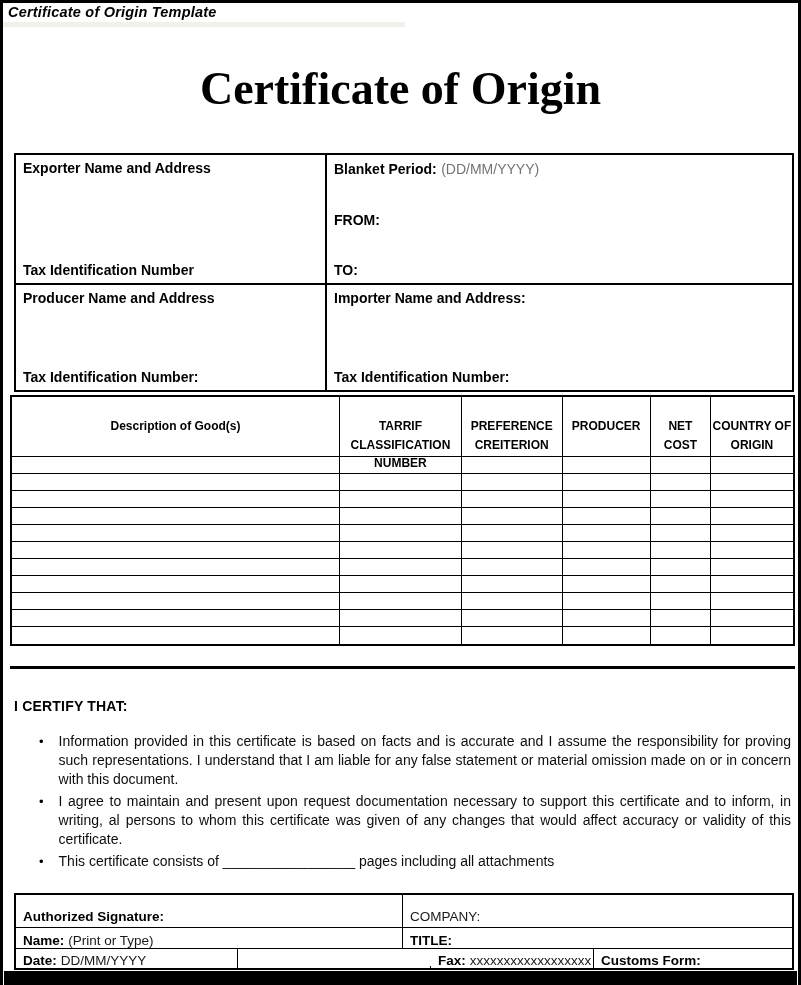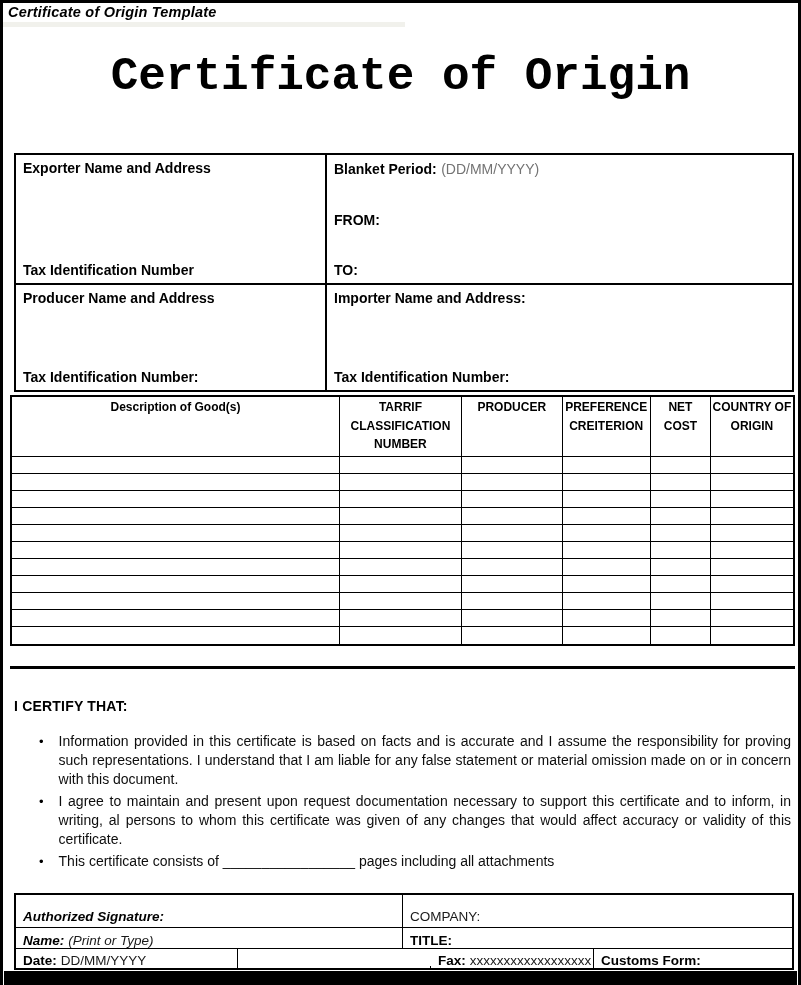--- a/index.html
+++ b/index.html
@@ -20,23 +20,23 @@
     position:absolute;left:5px;top:1px;
     font-size:14.5px;font-weight:bold;font-style:italic;
     letter-spacing:.2px;
   }
   .header-smudge{
     position:absolute;left:0;top:19px;width:402px;height:5px;
     background:#f1f1ec;
   }
   
   .doc-title{
-    position:absolute;left:0;right:0;top:45px;margin:4px;
+    position:absolute;left:0;right:0;top:45px;margin:16px;
     text-align:center;
-    font-family:Liberation Mono, monospace;
+    font-family:Liberation Serif, serif;
     font-weight:bold;font-size:46px;line-height:1.1;
   }
   .lbl{font-weight:bold;font-size:14px;}
   .reg{font-weight:normal;font-size:14px;color:#737373;}
 
   
   .tableA{
     position:absolute;left:11px;top:150px;width:780px;
     box-sizing:border-box;border:2px solid #000;
   }
@@ -49,21 +49,21 @@
 
   
   .goods{
     position:absolute;left:7px;top:392px;width:785px;
     box-sizing:border-box;border:2px solid #000;
   }
   .grow{display:grid;grid-template-columns:42% 15.6% 12.9% 11.3% 7.7% 10.5%;}
   .gcell{box-sizing:border-box;border-right:1.5px solid #000;}
   .gcell:last-child{border-right:none;}
   .ghead .gcell{
-    height:60px;padding-top:1px;
+    height:60px;padding-top:20px;
     font-weight:bold;font-size:12px;line-height:1.55;text-align:center;
     border-bottom:1.5px solid #000;
   }
   .gbody .grow .gcell{height:17px;border-bottom:1.5px solid #000;}
   .gbody .grow:last-child .gcell{border-bottom:none;}
   .goods-underline{
     position:absolute;left:7px;top:663px;width:785px;height:2.5px;background:#000;
   }
 
   
@@ -86,21 +86,21 @@
   .tableC{
     position:absolute;left:11px;top:890px;width:780px;
     box-sizing:border-box;border:2px solid #000;
   }
   .tc-row{display:flex;box-sizing:border-box;}
   .tc-row.t1{height:33px;border-bottom:1.5px solid #000;}
   .tc-row.t2{height:21px;border-bottom:1.5px solid #000;}
   .tc-row.t3{height:19px;}
   .tc-cell{box-sizing:border-box;padding:0 7px;display:flex;align-items:flex-end;gap:4px;white-space:nowrap;overflow:hidden;}
   .t1 .tc-cell{align-items:flex-end;padding-bottom:3px;}
-  .tc-cell.half-l{width:387px;border-right:1.5px solid #000;font-style:italic;}
+  .tc-cell.half-l{width:387px;border-right:1.5px solid #000;}
   .tc-cell.half-r{flex:1;}
   .t3 .c1{width:222px;border-right:1.5px solid #000;}
   .t3 .c2{width:193px;border-right:1.5px solid #000;margin-top:17px;}
   .t3 .c3{width:163px;border-right:1.5px solid #000;}
   .t3 .c4{flex:1;}
   .lbl-sm{font-weight:bold;font-size:13.5px;}
   .reg-sm{font-weight:normal;font-size:13.5px;color:#1a1a1a;}
 
   .bottom-bar{
     position:absolute;left:1px;top:968px;width:793px;height:14px;background:#000;
@@ -140,22 +140,22 @@
         <div class="lbl">Importer Name and Address:</div>
         <div class="lbl">Tax Identification Number:</div>
       </div>
     </div>
   </div>
 
   <div class="goods">
     <div class="grow ghead" id="goods-header">
         <div class="gcell">Description of Good(s)</div>
         <div class="gcell">TARRIF CLASSIFICATION NUMBER</div>
+        <div class="gcell">PREFERENCE CREITERION</div>
         <div class="gcell">PRODUCER</div>
-        <div class="gcell">PREFERENCE CREITERION</div>
         <div class="gcell">NET COST</div>
         <div class="gcell">COUNTRY OF ORIGIN</div>
       </div>
     <div class="gbody" id="goods-body">
         <div class="grow">
           <div class="gcell"></div>
           <div class="gcell"></div>
           <div class="gcell"></div>
           <div class="gcell"></div>
           <div class="gcell"></div>

